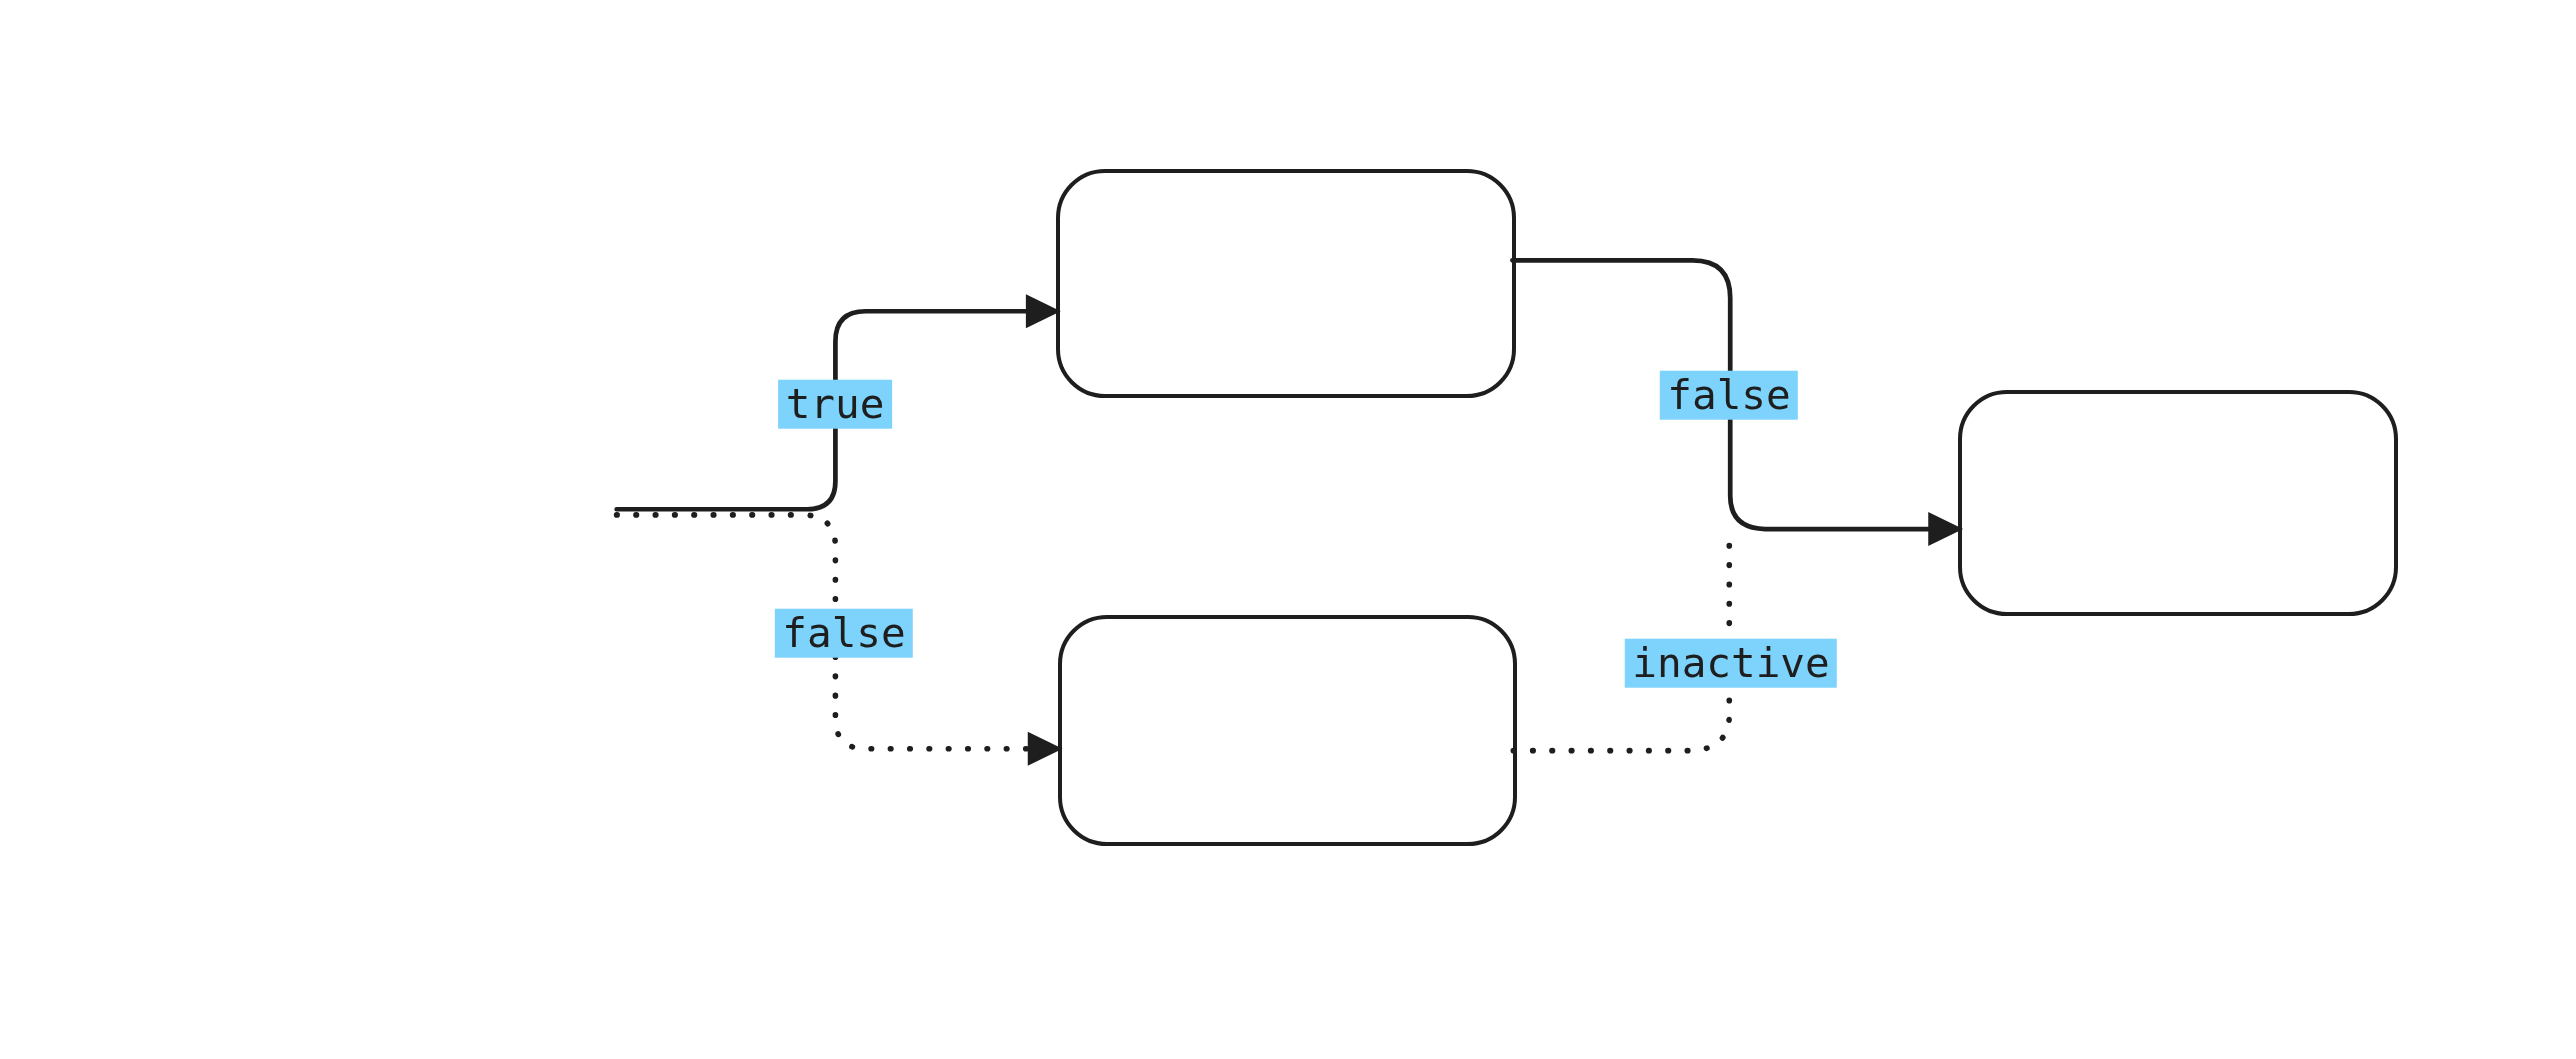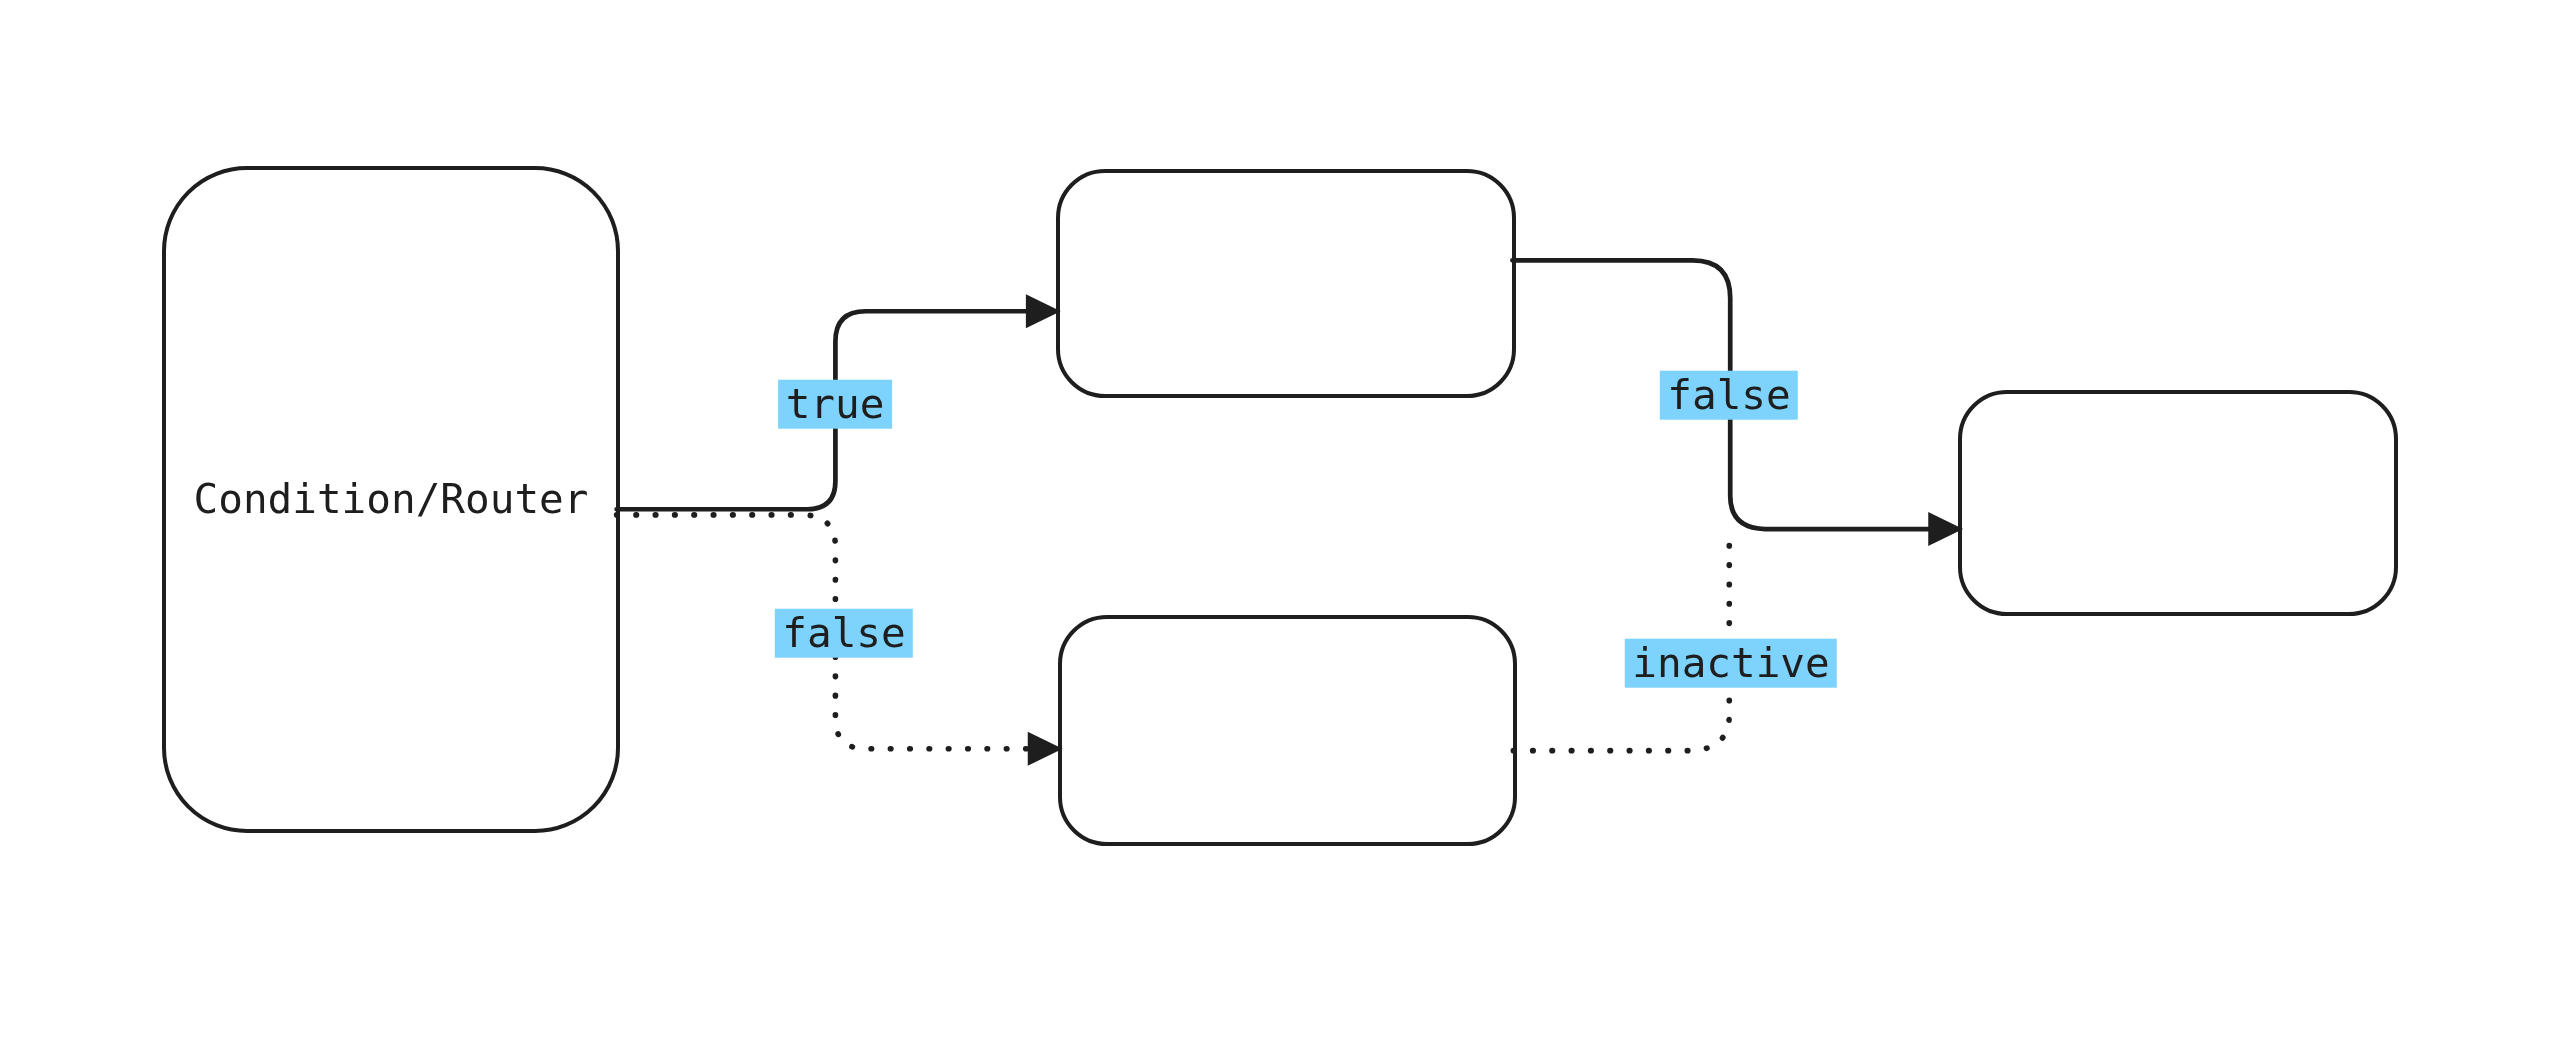--- a/index.html
+++ b/index.html
@@ -44,23 +44,20 @@
     background:#7dd3fc;
     padding:3.8px 7.5px;
     white-space:nowrap;
   }
 </style>
 </head>
 <body>
 
 <div class="stage">
 
-  <div class="node node-left">
-    <span class="node-label">Condition/Router</span>
-  </div>
 
   <div class="node node-top"></div>
 
   <div class="node node-bottom"></div>
 
   <div class="node node-right"></div>
 
   <svg class="edge-layer" viewBox="0 0 2732 1124">
 
     <path class="edge-solid" d="M 654 540 H 856 Q 886 540 886 510 V 362 Q 886 330 918 330 H 1088"></path>

